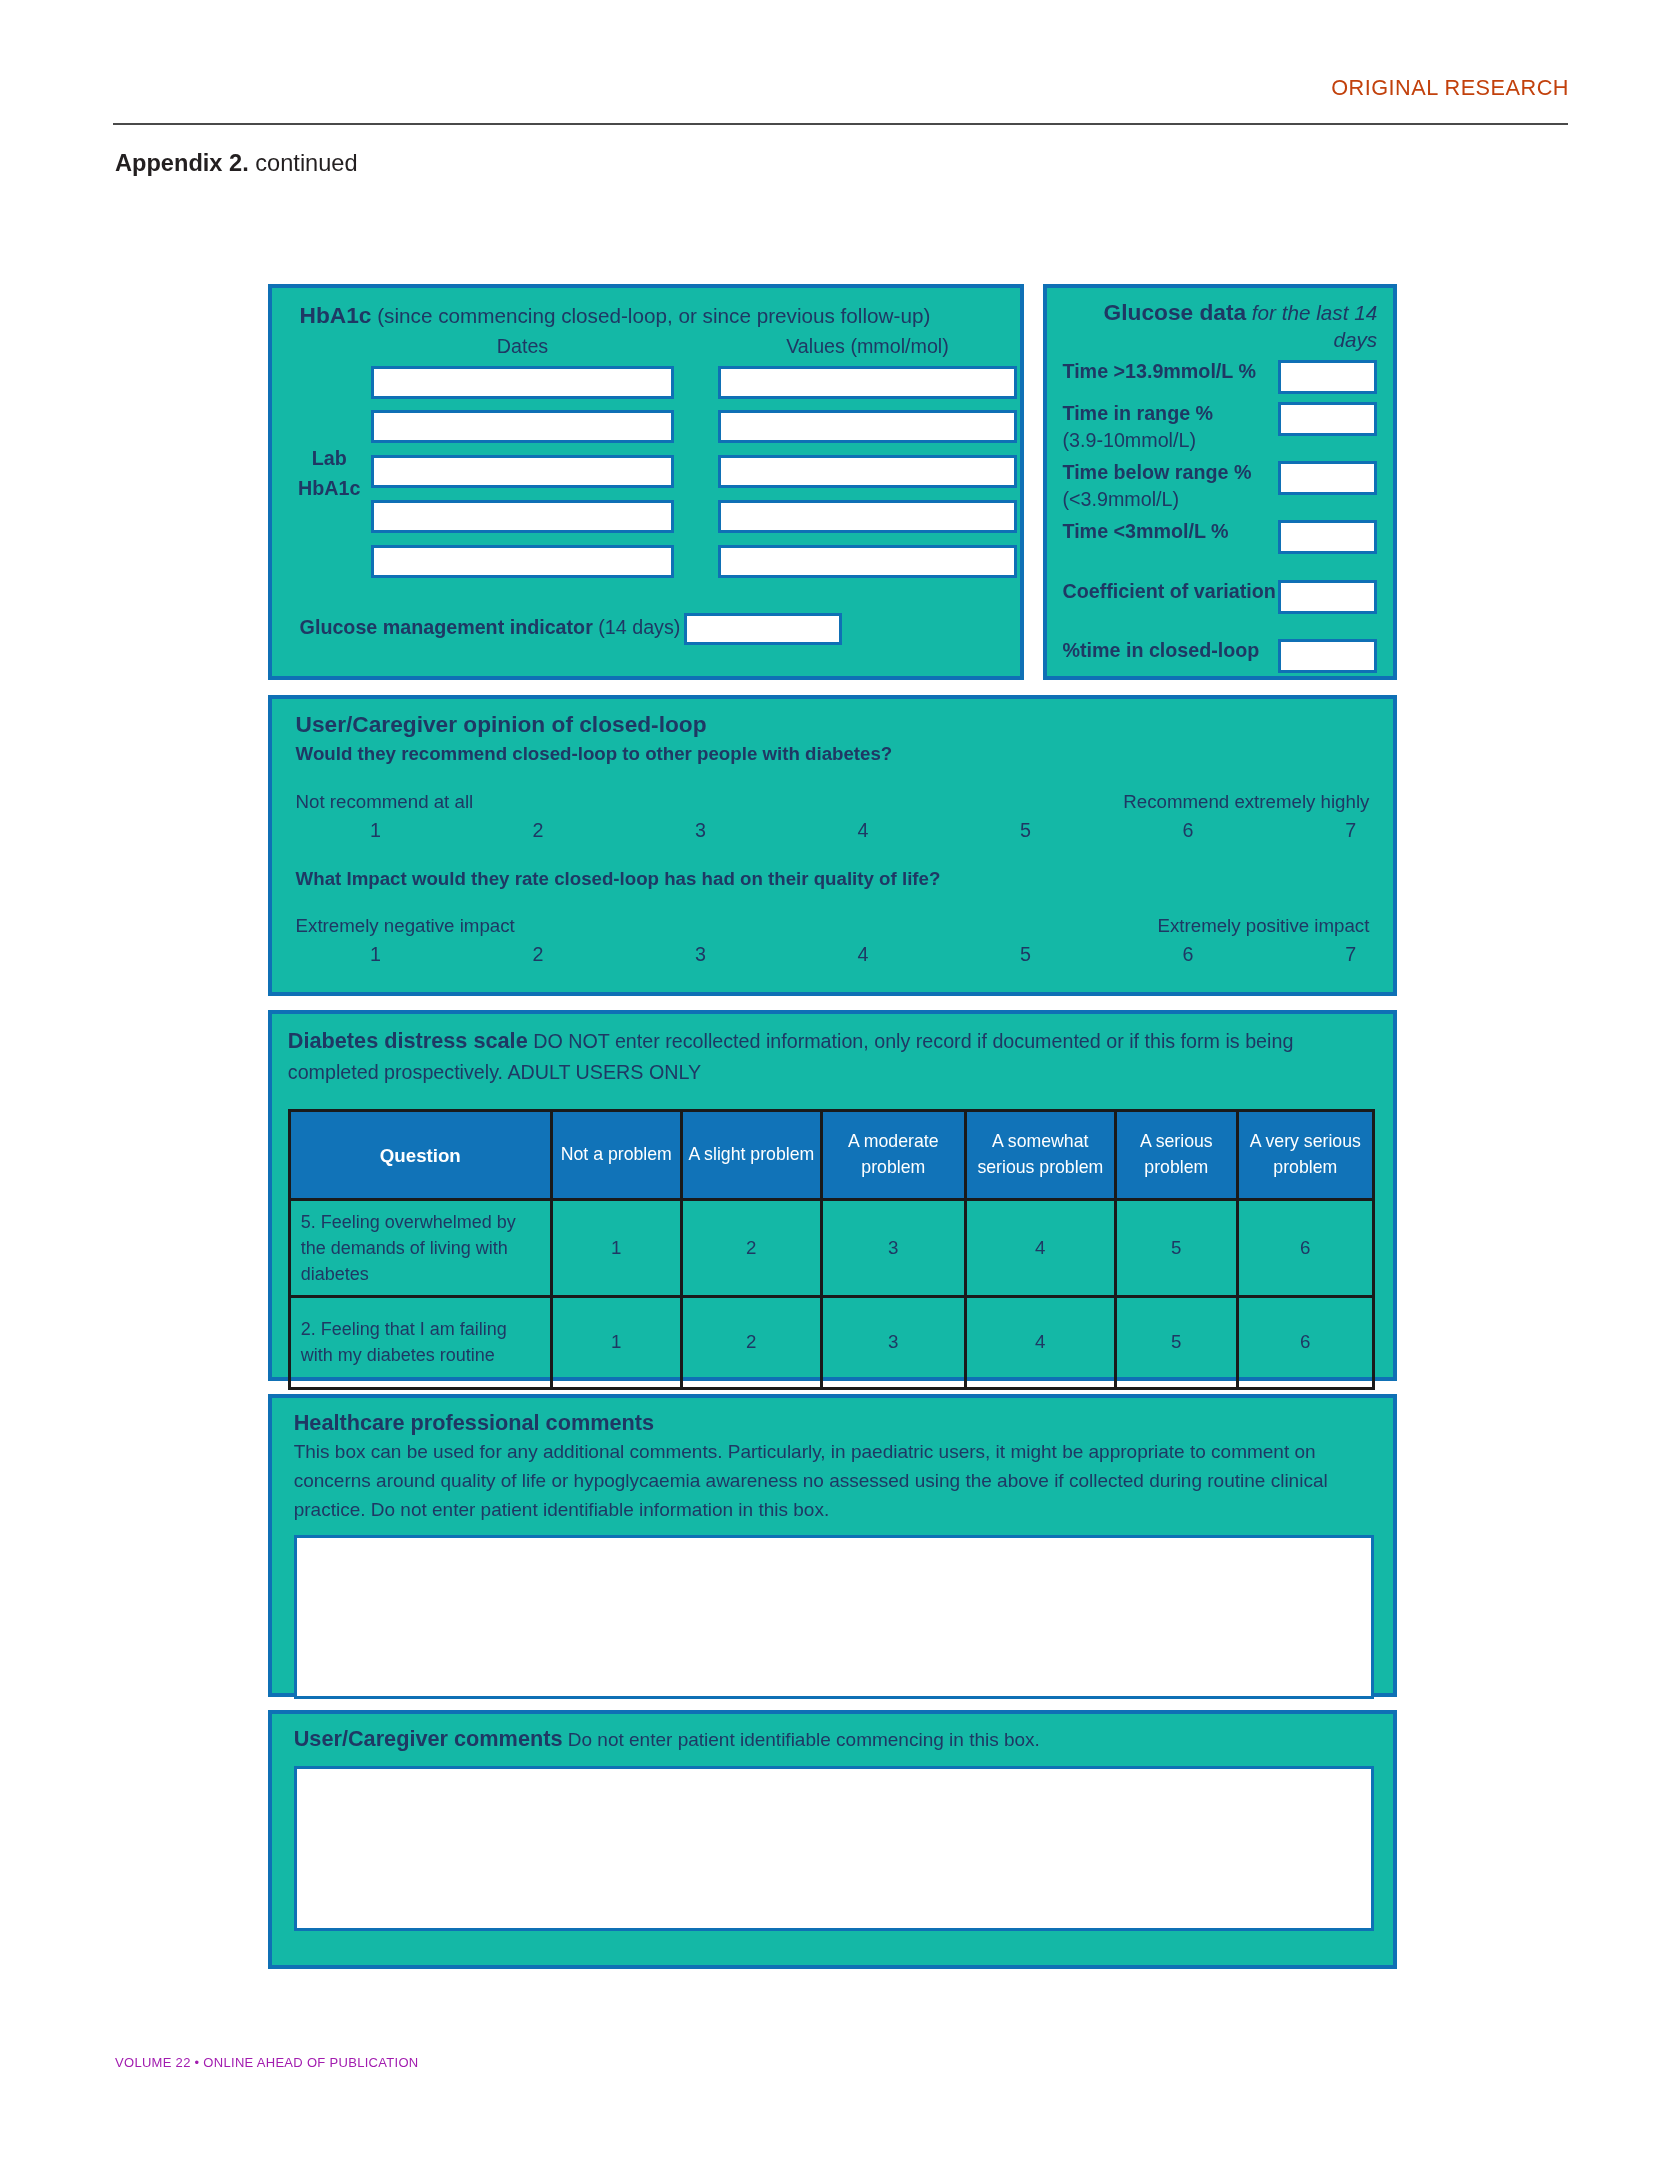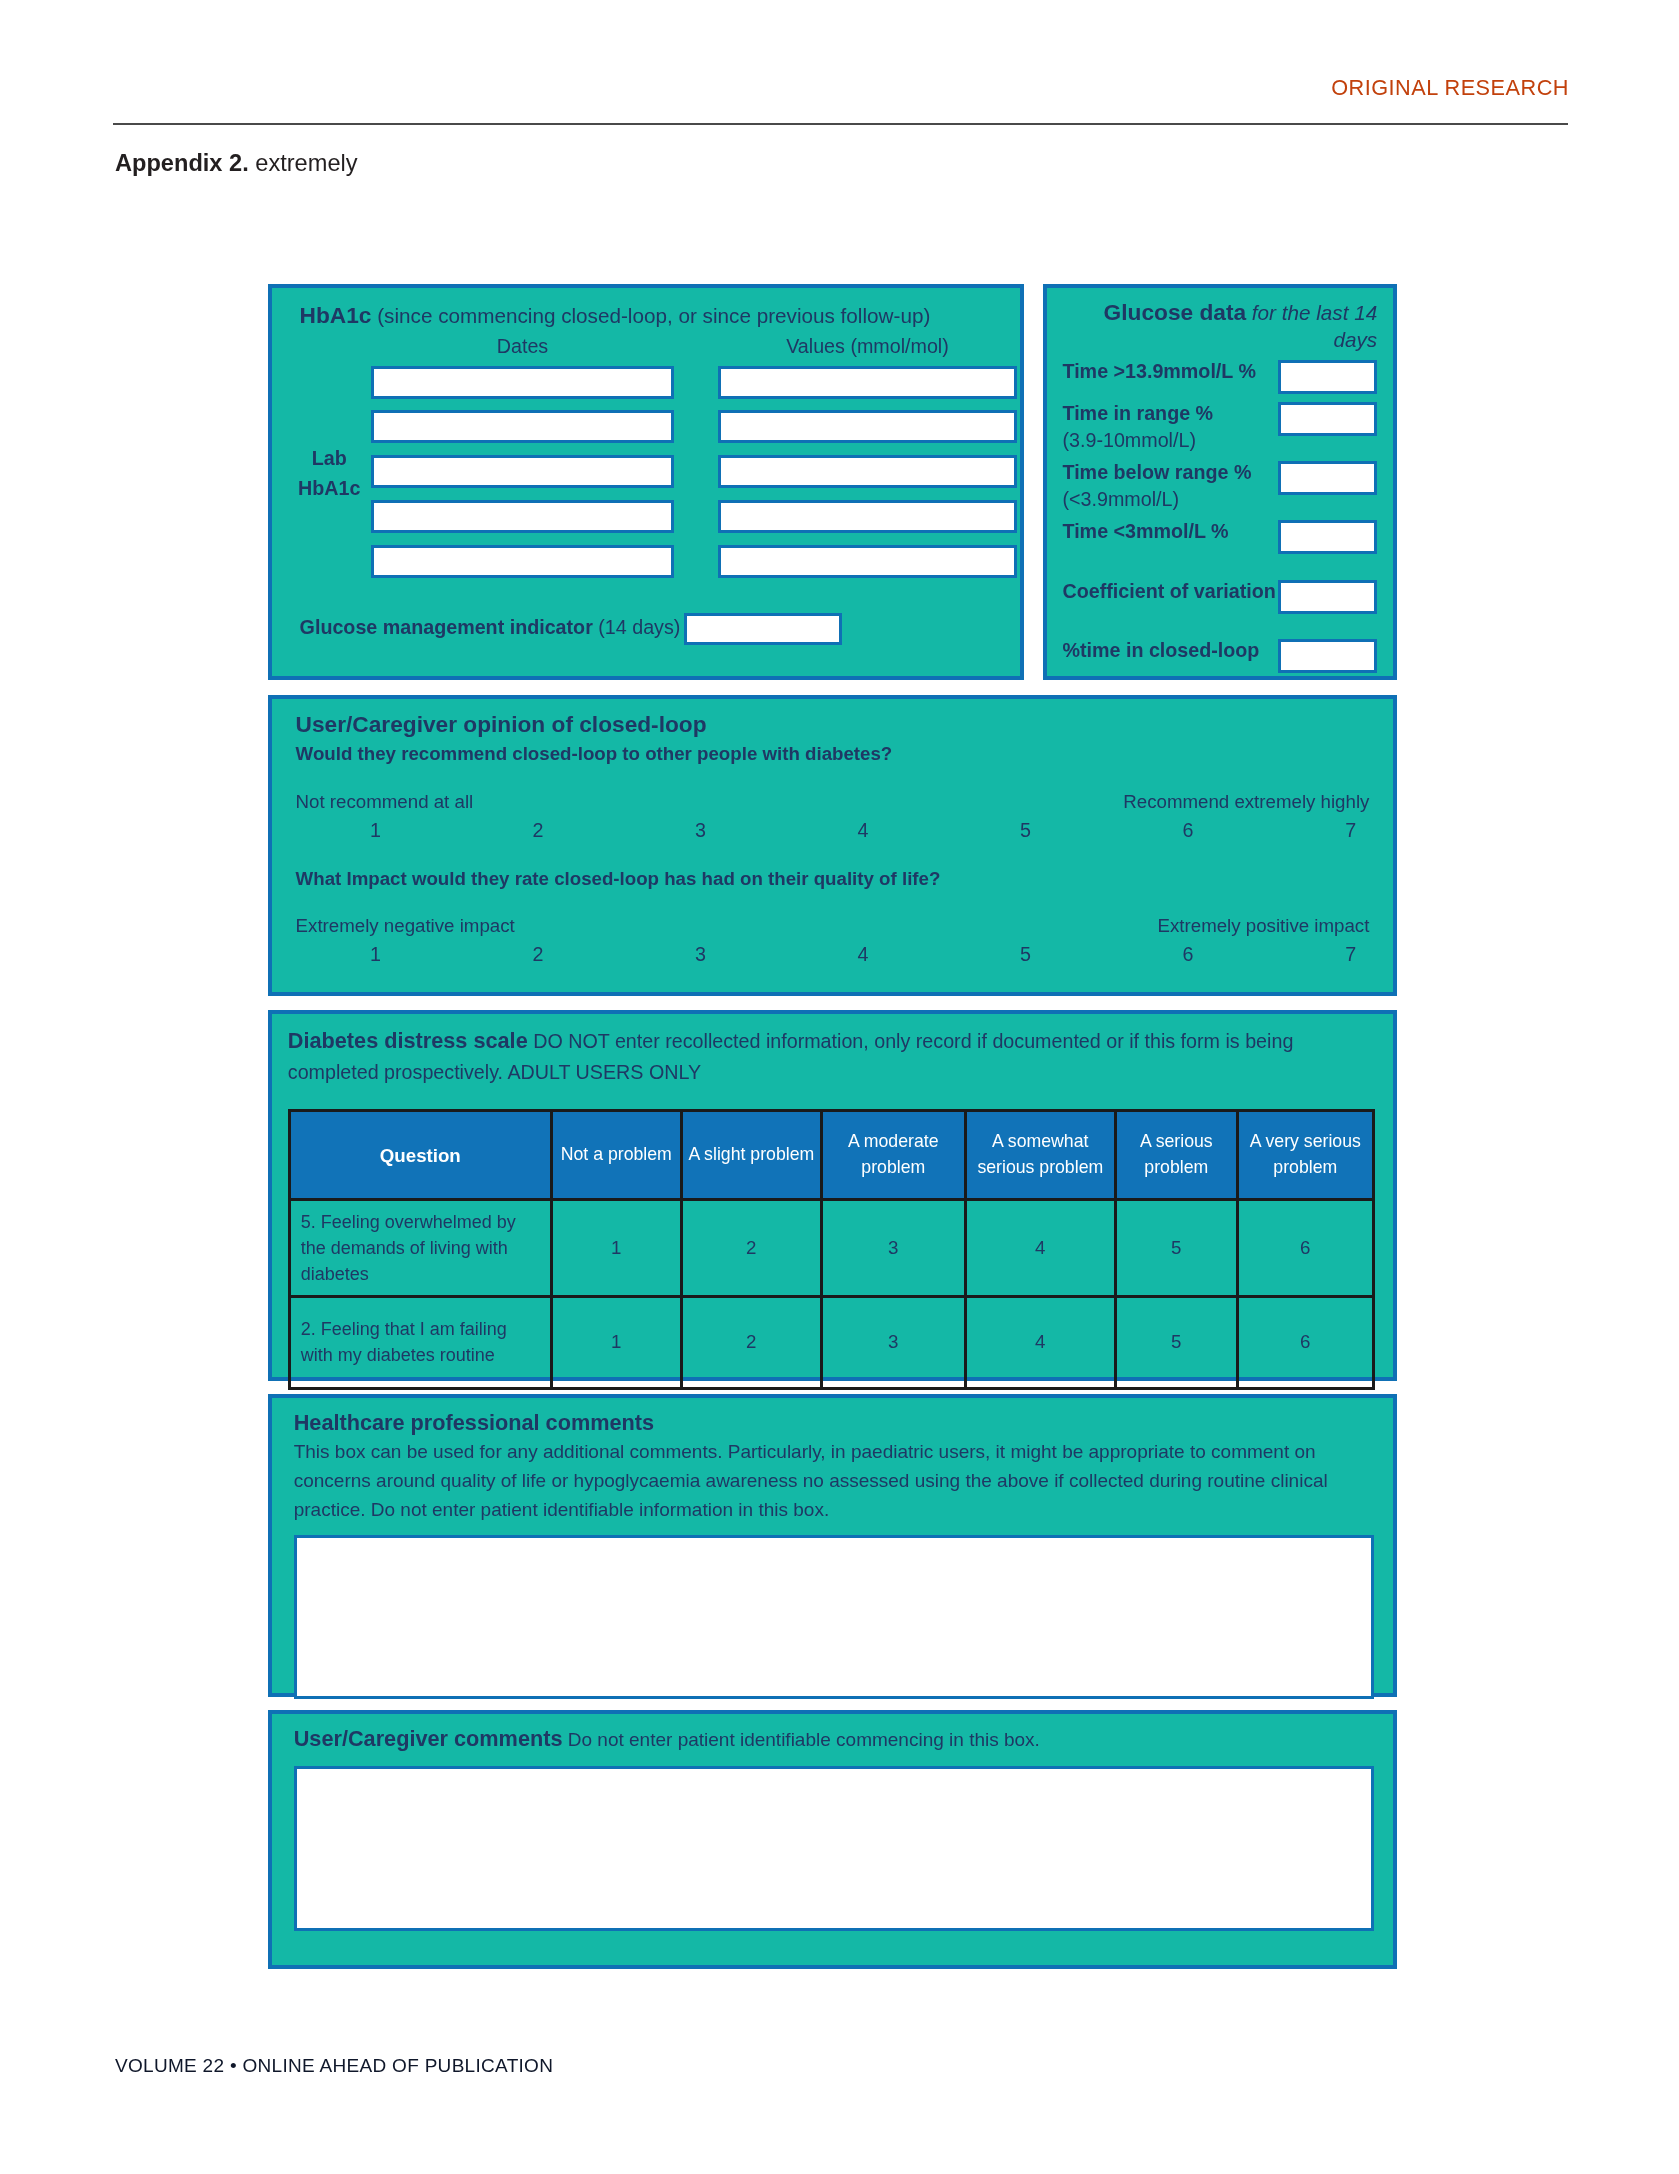--- a/index.html
+++ b/index.html
@@ -20,21 +20,21 @@
     position: absolute; top: 123px; left: 113px; width: 1455px;
     border-top: 2px solid #4a4a4a; height: 0;
   }
   .appendix-line {
     position: absolute; top: 150px; left: 115px;
     font-size: 23.6px; color: #231f20;
   }
   .appendix-line .b { font-weight: bold; }
   .journal-footer {
     position: absolute; top: 2055px; left: 115px;
-    font-size: 19px; color: #0f172a; letter-spacing: 0.3px;
+    font-size: 13px; color: #a21caf; letter-spacing: 0.3px;
   }
 
   
   .fbox {
     background: #14b8a6;
     border: 4.9px solid #0f70b5;
     box-sizing: border-box;
     color: #1f3864;
   }
   .content { position: absolute; left: 268px; top: 284px; width: 1129px; }
@@ -113,21 +113,21 @@
   .ucc-title .b { font-weight: bold; font-size: 21.7px; }
   .ucc .biginput { height: 165px; }
 </style>
 </head>
 <body>
 
 <div class="journal-header">ORIGINAL RESEARCH</div>
 <div class="header-rule"></div>
 <div class="appendix-line">
   <span class="b">Appendix 2.</span>
-  <span>extremely</span>
+  <span>continued</span>
 </div>
 
 <div class="content">
 
   <div class="row1">
 
     <div class="fbox hba1c">
       <div class="hba1c-title">
         <span class="b">HbA1c</span>
         <span>(since commencing closed-loop, or since previous follow-up)</span>

